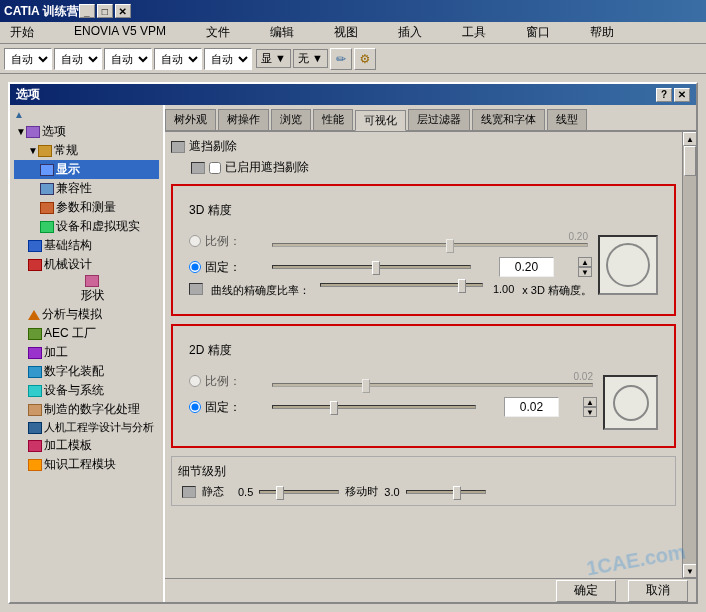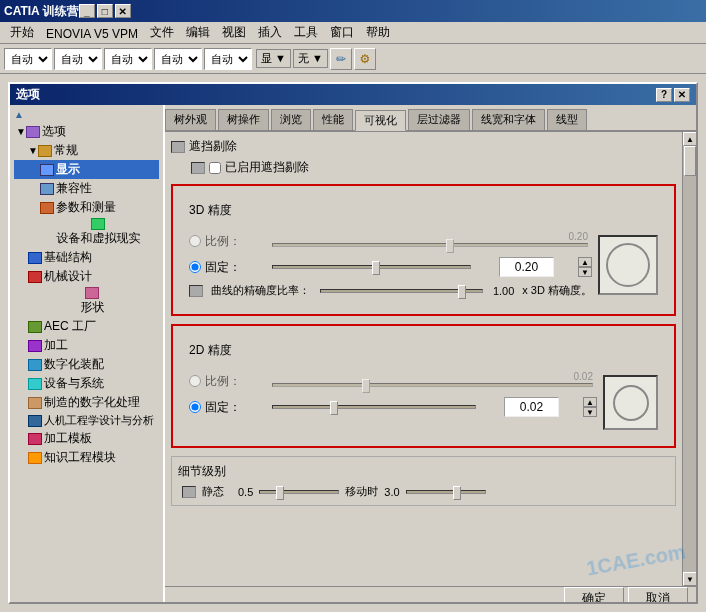--- a/index.html
+++ b/index.html
@@ -4,21 +4,21 @@
   <style>
     * { box-sizing: border-box; margin: 0; padding: 0; }
     body { width: 706px; height: 612px; overflow: hidden; font-family: 'SimSun', 'MS Sans Serif', sans-serif; font-size: 12px; background: #d4d0c8; }
     
     
     .title-bar { background: linear-gradient(to right, #0a246a, #3a6ea5); height: 22px; display: flex; align-items: center; padding: 0 4px; color: white; font-size: 12px; font-weight: bold; }
     .title-bar-buttons { display: flex; gap: 2px; }
     .title-btn { width: 16px; height: 14px; background: #d4d0c8; border: 1px solid; border-color: #fff #888 #888 #fff; display: flex; align-items: center; justify-content: center; font-size: 10px; cursor: pointer; color: black; }
     
     
-    .menu-bar { background: #d4d0c8; height: 22px; display: flex; align-items: flex-end; padding: 0 4px; border-bottom: 1px solid #888; }
+    .menu-bar { background: #d4d0c8; height: 22px; display: flex; align-items: flex-start; padding: 0 4px; border-bottom: 1px solid #888; gap: 28px; }
     .menu-item { padding: 2px 6px; font-size: 12px; cursor: pointer; }
     
     
     .toolbar { background: #d4d0c8; height: 30px; display: flex; align-items: center; padding: 2px 4px; gap: 2px; border-bottom: 1px solid #888; }
     .toolbar-select { height: 22px; font-size: 11px; background: white; border: 1px solid; border-color: #888 #fff #fff #888; padding: 0 2px; }
     .toolbar-btn { width: 22px; height: 22px; background: #d4d0c8; border: 1px solid; border-color: #fff #888 #888 #fff; display: flex; align-items: center; justify-content: center; font-size: 14px; cursor: pointer; }
     
     
     .main-area { display: flex; height: calc(612px - 22px - 22px - 30px); }
     
@@ -57,33 +57,33 @@
     .number-input { width: 55px; height: 20px; border: 1px inset; background: white; text-align: center; font-size: 12px; padding: 0 2px; }
     .spin-btn { width: 14px; height: 10px; background: #d4d0c8; border: 1px solid #888; display: flex; align-items: center; justify-content: center; font-size: 8px; cursor: pointer; }
     .spin-wrapper { display: flex; flex-direction: column; }
     
     
     .circle-preview { width: 60px; height: 60px; border: 2px inset #888; background: #e8e8e0; border-radius: 0; display: flex; align-items: center; justify-content: center; margin-left: 6px; }
     .circle-inner { width: 44px; height: 44px; border: 2px solid #888; border-radius: 50%; background: #e8e8e0; }
     .circle-inner-sm { width: 36px; height: 36px; border: 2px solid #888; border-radius: 50%; background: #e8e8e0; }
     
     
-    .curve-row { display: flex; align-items: center; margin-top: 6px; font-size: 11px; gap: 4px; }
+    .curve-row { display: flex; align-items: flex-start; margin-top: 6px; font-size: 11px; gap: 4px; }
     .detail-title { font-size: 12px; margin-bottom: 4px; }
     
     
     .scroll-right { width: 14px; background: #d4d0c8; border-left: 1px solid #888; display: flex; flex-direction: column; }
     .scroll-btn { width: 14px; height: 14px; background: #d4d0c8; border: 1px solid; border-color: #fff #888 #888 #fff; display: flex; align-items: center; justify-content: center; font-size: 8px; cursor: pointer; }
     .scroll-track { flex: 1; background: #b8b4ac; }
     .scroll-thumb { width: 12px; height: 30px; background: #d4d0c8; border: 1px solid; border-color: #fff #888 #888 #fff; margin: 0 1px; }
     
     input[type="radio"] { width: 12px; height: 12px; }
     input[type="checkbox"] { width: 12px; height: 12px; }
     
-    .bottom-bar { height: 16px; background: #d4d0c8; border-top: 1px solid #888; display: flex; align-items: flex-start; padding: 0 8px; justify-content: flex-end; gap: 4px; }
+    .bottom-bar { height: 24px; background: #d4d0c8; border-top: 1px solid #888; display: flex; align-items: center; padding: 0 8px; justify-content: flex-end; gap: 12px; }
     .ok-btn { width: 60px; height: 22px; background: #d4d0c8; border: 1px solid; border-color: #fff #888 #888 #fff; cursor: pointer; font-size: 12px; }
   </style>
 </head>
 <body>
 
 <div class="title-bar">
   <span>CATIA 训练营</span>
   <div class="title-bar-buttons">
     <div class="title-btn">_</div>
     <div class="title-btn">□</div>
@@ -156,40 +156,44 @@
           <div class="dlg-tree-item" style="padding-left:26px;align-items:center;">
             <span style="display:inline-block; width:14px; height:12px; background:#6699cc; border:1px solid #336; margin-right:2px;"></span>
             <span>兼容性</span>
           </div>
 
           <div class="dlg-tree-item" style="padding-left:26px;">
             <span style="display:inline-block; width:14px; height:12px; background:#cc6633; border:1px solid #993300; margin-right:2px;"></span>
             <span>参数和测量</span>
           </div>
 
-          <div class="dlg-tree-item" style="padding-left:26px;flex-direction:column;">
+          <div class="dlg-tree-item" style="padding-left:26px;">
             <span style="display:inline-block; width:14px; height:12px; background:#33cc66; border:1px solid #009933; margin-right:2px;"></span>
             <span>设备和虚拟现实</span>
           </div>
 
           <div class="dlg-tree-item" style="padding-left:14px;">
             <span style="display:inline-block; width:14px; height:12px; background:#3366cc; border:1px solid #003399; margin-right:2px;"></span>
             <span>基础结构</span>
           </div>
 
           <div class="dlg-tree-item" style="padding-left:14px;">
             <span style="display:inline-block; width:14px; height:12px; background:#cc3333; border:1px solid #990000; margin-right:2px;"></span>
             <span>机械设计</span>
           </div>
 
           <div class="dlg-tree-item" style="padding-left:14px;flex-direction:column;">
             <span style="display:inline-block; width:14px; height:12px; background:#cc6699; border:1px solid #993366; margin-right:2px;"></span>
             <span>形状</span>
           </div>
 
+          <div class="dlg-tree-item" style="padding-left:14px;">
+            <span style="display:inline-block; width:0; height:0; border-left:6px solid transparent; border-right:6px solid transparent; border-bottom:10px solid #cc6600; margin-right:2px;"></span>
+            <span>分析与模拟</span>
+          </div>
 
           <div class="dlg-tree-item" style="padding-left:14px;">
             <span style="display:inline-block; width:14px; height:12px; background:#669933; border:1px solid #336600; margin-right:2px;"></span>
             <span>AEC 工厂</span>
           </div>
 
           <div class="dlg-tree-item" style="padding-left:14px;">
             <span style="display:inline-block; width:14px; height:12px; background:#9933cc; border:1px solid #660099; margin-right:2px;"></span>
             <span>加工</span>
           </div>

